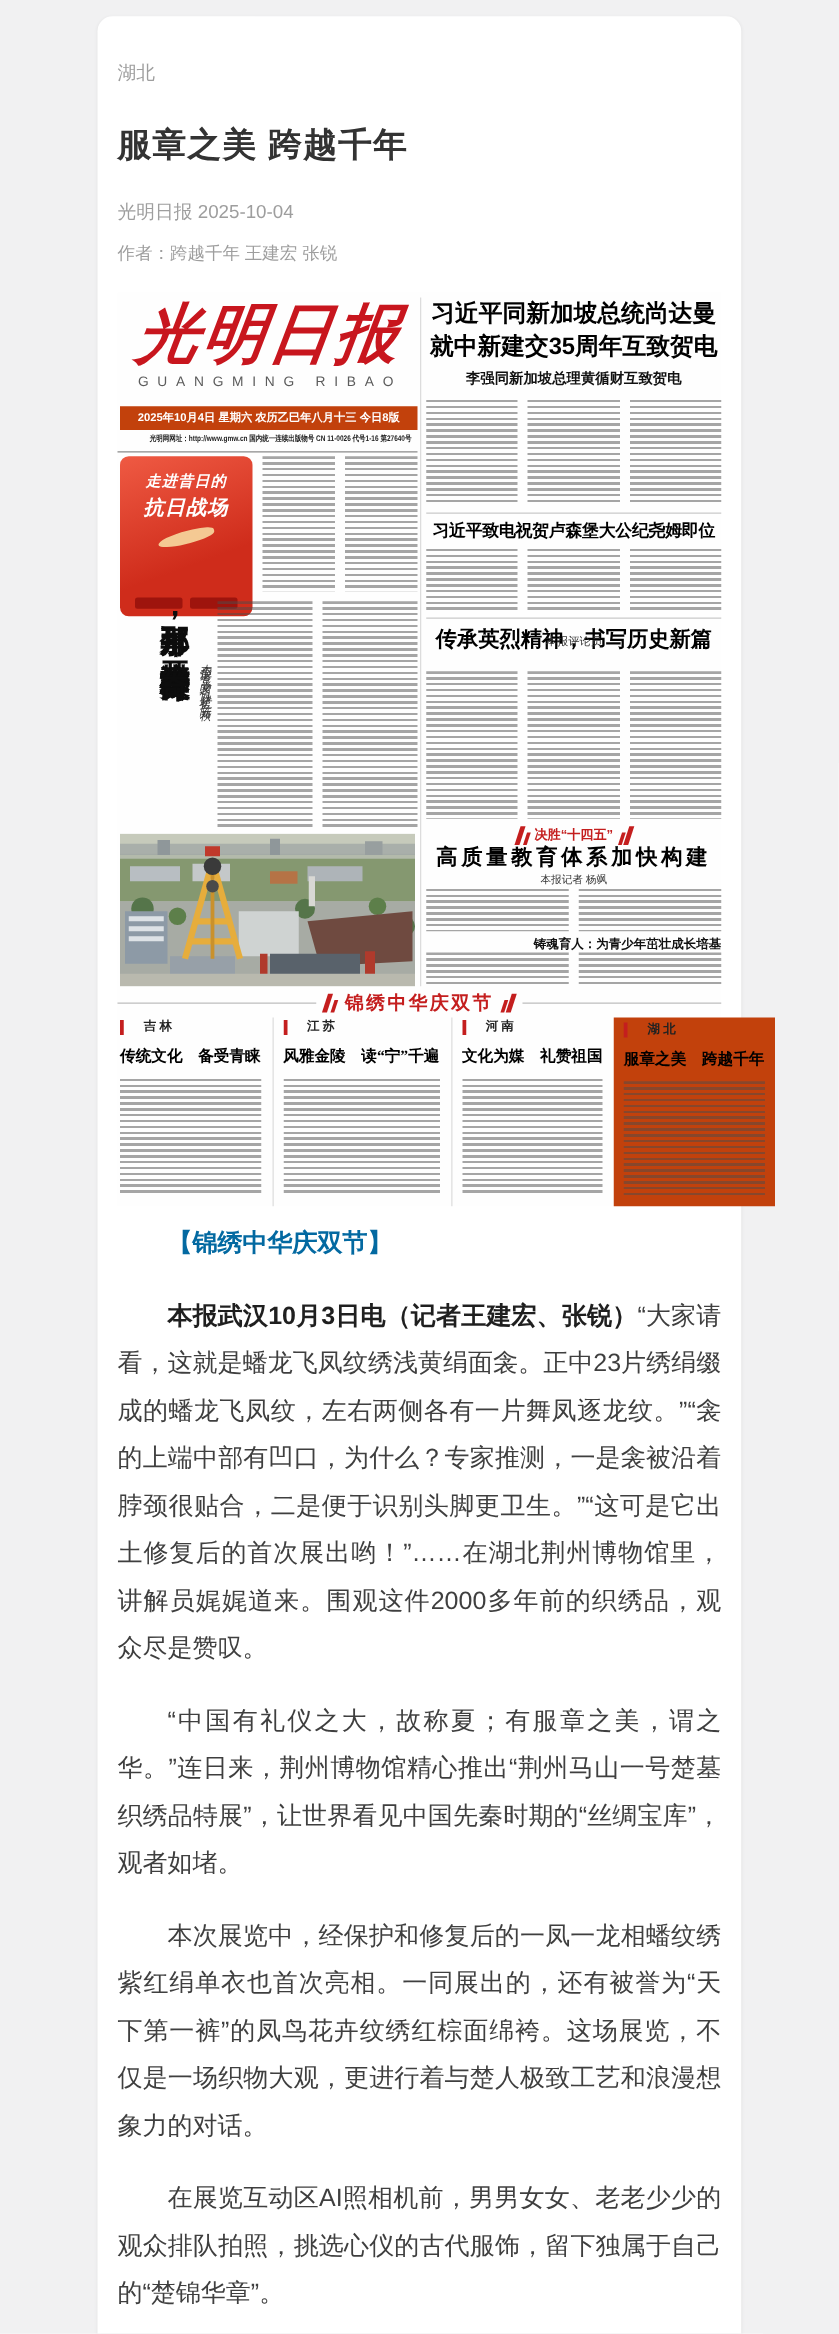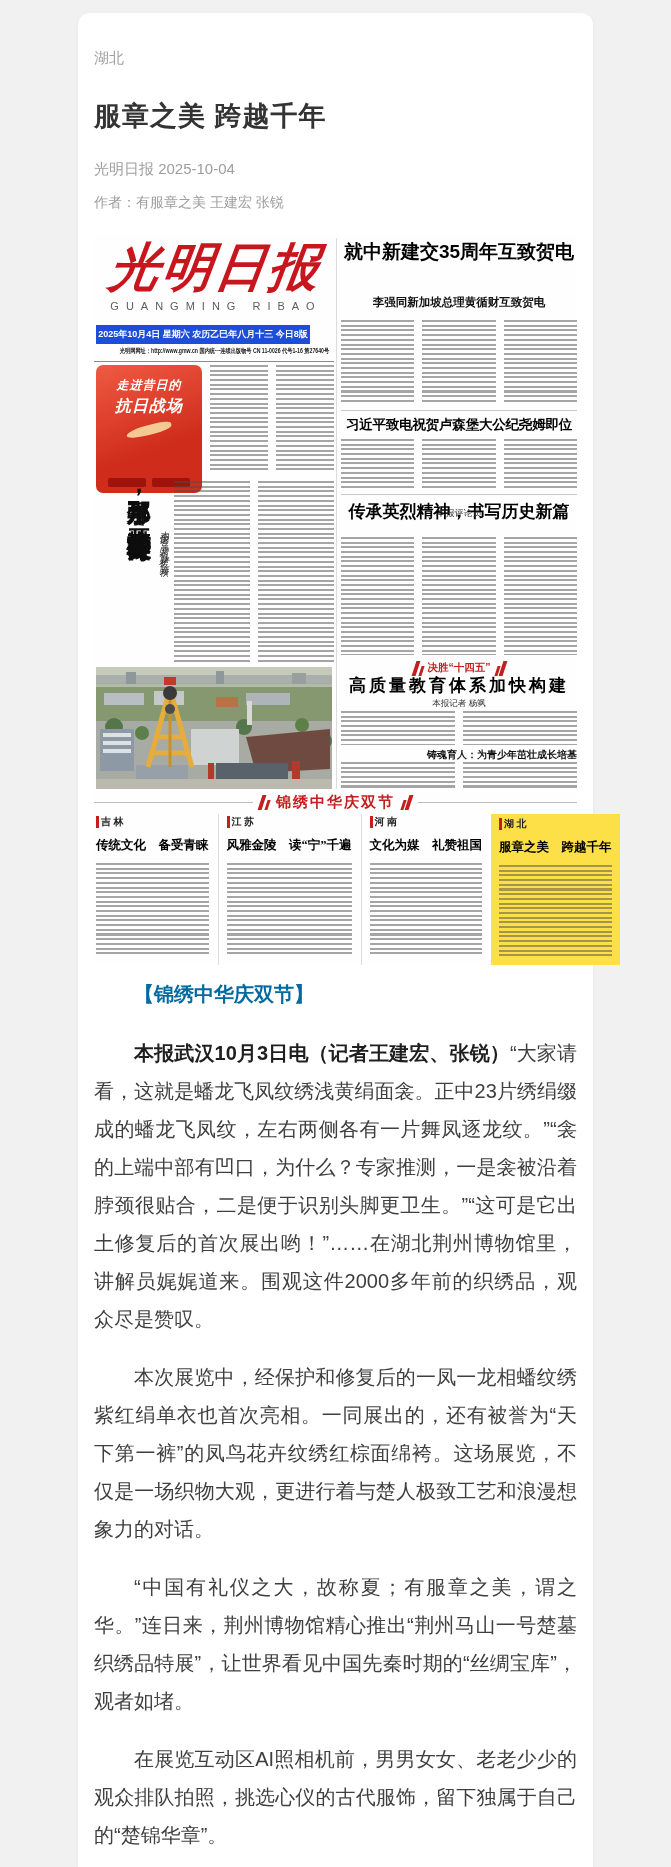--- a/index.html
+++ b/index.html
@@ -27,21 +27,21 @@
 
   .np-mast{left:4px;top:0;width:236px;text-align:center;}
   .np-mast .callig{
     display:inline-block;font-family:"DejaVu Serif", serif;
     font-size:50px;line-height:66px;font-weight:900;font-style:italic;
     color:#c8161e;letter-spacing:3px;transform:skewX(-8deg) scaleY(1.04);
   }
   .np-pinyin{margin-top:0;font-size:11px;letter-spacing:7px;color:#5c5c5c;font-family:"Liberation Sans",sans-serif;}
 
   .np-datebar{
-    left:2px;top:91px;width:214px;height:19px;background:#1d4ed8;color:#fff;
+    left:2px;top:91px;width:238px;height:19px;background:#c2410c;color:#fff;
     font-size:9px;font-weight:bold;line-height:19px;text-align:center;white-space:nowrap;
   }
   .np-infoline{
     left:2px;top:113px;width:238px;font-size:6.5px;font-weight:bold;color:#222;
     white-space:nowrap;text-align:center;transform:scaleX(.8);transform-origin:center;
   }
   .np-rule-left{left:0;top:127px;width:240px;height:1px;background:#8a8a8a;}
   .np-rule-mid{left:242px;top:4px;width:1px;height:551px;background:#dcdcdc;}
 
   .np-h1{left:247px;top:5px;width:236px;text-align:center;font-weight:bold;color:#000;
@@ -100,52 +100,53 @@
   .np-banner .bline{flex:1;height:1px;background:#bdbdbd;}
   .np-banner .btext{color:#c41e1e;font-weight:bold;font-size:15px;letter-spacing:2px;font-family:"Liberation Serif",serif;}
   .flagpair{display:inline-flex;gap:2px;align-items:flex-end;}
   .flagpair i{display:block;background:#c41e1e;transform:skewX(-18deg);}
   .flagpair .f1{width:4px;height:15px;}
   .flagpair .f2{width:3px;height:10px;}
 
   .np-cols{left:0;top:580px;width:483px;height:151px;display:grid;grid-template-columns:1fr 1fr 1fr 1.08fr;column-gap:9px;}
   .np-col{border-left:1px solid #ddd;padding:2px 0 0 8px;}
   .np-col:first-child{border-left:none;padding-left:2px;}
-  .np-col.hl{background:#fde047;padding:4px 8px 0 8px;border-left:none;}
+  .np-col.hl{background:#c2410c;padding:4px 8px 0 8px;border-left:none;}
   .np-col-label{font-size:10px;font-weight:bold;font-family:"Liberation Serif",serif;color:#222;
-                border-left:3px solid #c41e1e;padding-left:2px;line-height:12px;}
+                border-left:3px solid #c41e1e;padding-left:16px;line-height:12px;}
   .np-col-title{font-size:12.5px;font-weight:bold;font-family:"Liberation Serif",serif;color:#000;
                 text-align:center;margin:9px 0 9px;white-space:nowrap;letter-spacing:0;}
   .np-col .body{height:92px;}
   .np-col .body .tt{height:92px;}
 
   
   .section-head{font-size:20px;font-weight:bold;color:#0369a1;margin-top:16px;text-indent:2em;}
   .para{font-size:20px;line-height:38px;color:#3f3f3f;text-align:justify;text-indent:2em;margin:20px 0 0;}
   .para:first-of-type{margin-top:26px;}
   .para b{color:#1f1f1f;}
 </style>
 </head>
 <body>
 
 <div class="card">
 
   <div class="category">湖北</div>
   <h1 class="title" style="margin:30px 0 0;">服章之美 跨越千年</h1>
   <div class="meta">光明日报 2025-10-04</div>
-  <div class="author">作者：有服章之美 王建宏 张锐</div>
+  <div class="author">作者：跨越千年 王建宏 张锐</div>
 
   <div class="paper">
 
     <div class="abs np-mast">
       <span class="callig">光明日报</span>
       <div class="np-pinyin">GUANGMING RIBAO</div>
     </div>
 
     <div class="abs np-h1">
+      <div>习近平同新加坡总统尚达曼</div>
       <div>就中新建交35周年互致贺电</div>
     </div>
     <div class="abs np-h1sub">李强同新加坡总理黄循财互致贺电</div>
     <div class="abs np-s1-body cols">
       <div class="tt"></div>
       <div class="tt"></div>
       <div class="tt"></div>
     </div>
 
     <div class="abs np-datebar">2025年10月4日  星期六  农历乙巳年八月十三  今日8版</div>
@@ -297,17 +298,17 @@
         <div class="body cols">
             <div class="tt"></div>
           </div>
       </div>
     </div>
   </div>
 
   <div class="section-head">【锦绣中华庆双节】</div>
 
   <p class="para"><b>本报武汉10月3日电（记者王建宏、张锐）</b><span>“大家请看，这就是蟠龙飞凤纹绣浅黄绢面衾。正中23片绣绢缀成的蟠龙飞凤纹，左右两侧各有一片舞凤逐龙纹。”“衾的上端中部有凹口，为什么？专家推测，一是衾被沿着脖颈很贴合，二是便于识别头脚更卫生。”“这可是它出土修复后的首次展出哟！”……在湖北荆州博物馆里，讲解员娓娓道来。围观这件2000多年前的织绣品，观众尽是赞叹。</span></p>
+  <p class="para">“中国有礼仪之大，故称夏；有服章之美，谓之华。”连日来，荆州博物馆精心推出“荆州马山一号楚墓织绣品特展”，让世界看见中国先秦时期的“丝绸宝库”，观者如堵。</p>
   <p class="para">本次展览中，经保护和修复后的一凤一龙相蟠纹绣紫红绢单衣也首次亮相。一同展出的，还有被誉为“天下第一裤”的凤鸟花卉纹绣红棕面绵袴。这场展览，不仅是一场织物大观，更进行着与楚人极致工艺和浪漫想象力的对话。</p>
-  <p class="para">“中国有礼仪之大，故称夏；有服章之美，谓之华。”连日来，荆州博物馆精心推出“荆州马山一号楚墓织绣品特展”，让世界看见中国先秦时期的“丝绸宝库”，观者如堵。</p>
   <p class="para">在展览互动区AI照相机前，男男女女、老老少少的观众排队拍照，挑选心仪的古代服饰，留下独属于自己的“楚锦华章”。</p>
 
 </div>
 
 </body></html>

